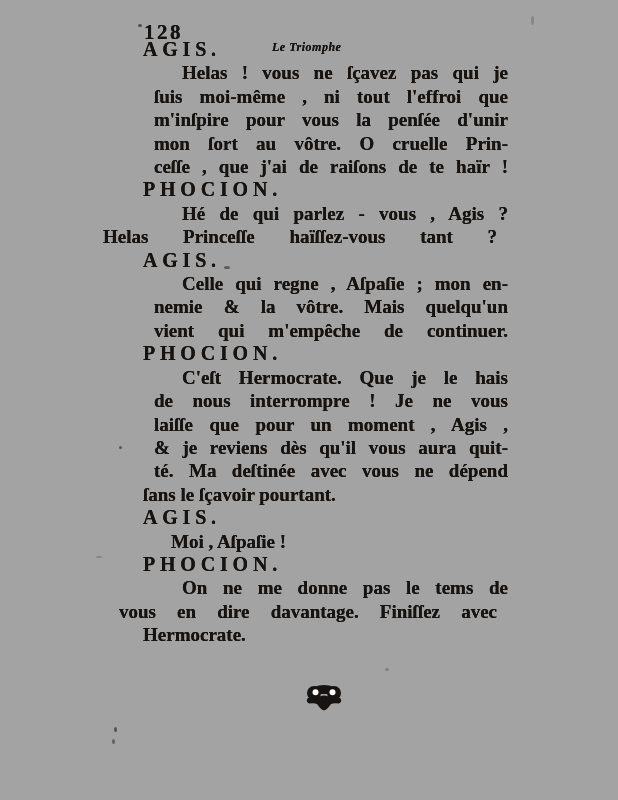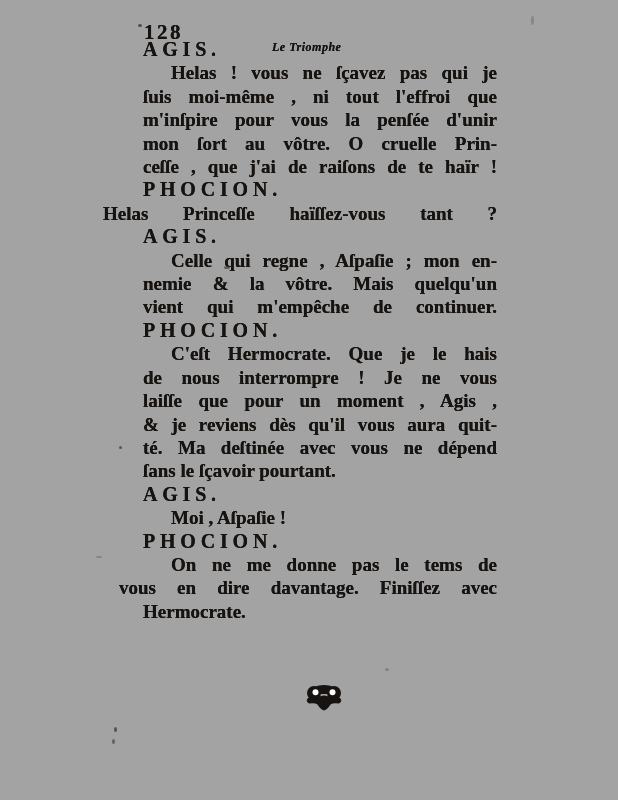--- a/index.html
+++ b/index.html
@@ -63,20 +63,21 @@
   }
   .bodyline {
     font-size: 19px;
     font-weight: 700;
     width: 354px;
   }
   .bodyline.just {
     white-space: normal;
     text-align: justify;
     text-align-last: justify;
+    margin-left: 11px;
   }
   .bodyline.ind {
     text-indent: 28px;
   }
   .ornament {
     position: absolute;
     left: 301px;
     top: 685px;
     width: 46px;
     height: 28px;
@@ -98,20 +99,21 @@
   </div>
 
   <div class="text-column">
       <div class="speaker">AGIS.</div>
       <div class="bodyline just ind">Helas ! vous ne ſçavez pas qui je</div>
       <div class="bodyline just">ſuis moi-même , ni tout l'effroi que</div>
       <div class="bodyline just">m'inſpire pour vous la penſée d'unir</div>
       <div class="bodyline just">mon ſort au vôtre. O cruelle Prin-</div>
       <div class="bodyline just">ceſſe , que j'ai de raiſons de te haïr !</div>
       <div class="speaker">PHOCION.</div>
+      <div class="bodyline just ind">Hé de qui parlez - vous , Agis ?</div>
       <div class="bodyline just" style="margin-left: -40px; width: 394px;">Helas Princeſſe haïſſez-vous tant ?</div>
       <div class="speaker">AGIS.</div>
       <div class="bodyline just ind">Celle qui regne , Aſpaſie ; mon en-</div>
       <div class="bodyline just">nemie &amp; la vôtre. Mais quelqu'un</div>
       <div class="bodyline just">vient qui m'empêche de continuer.</div>
       <div class="speaker">PHOCION.</div>
       <div class="bodyline just ind">C'eſt Hermocrate. Que je le hais</div>
       <div class="bodyline just">de nous interrompre ! Je ne vous</div>
       <div class="bodyline just">laiſſe que pour un moment , Agis ,</div>
       <div class="bodyline just">&amp; je reviens dès qu'il vous aura quit-</div>

